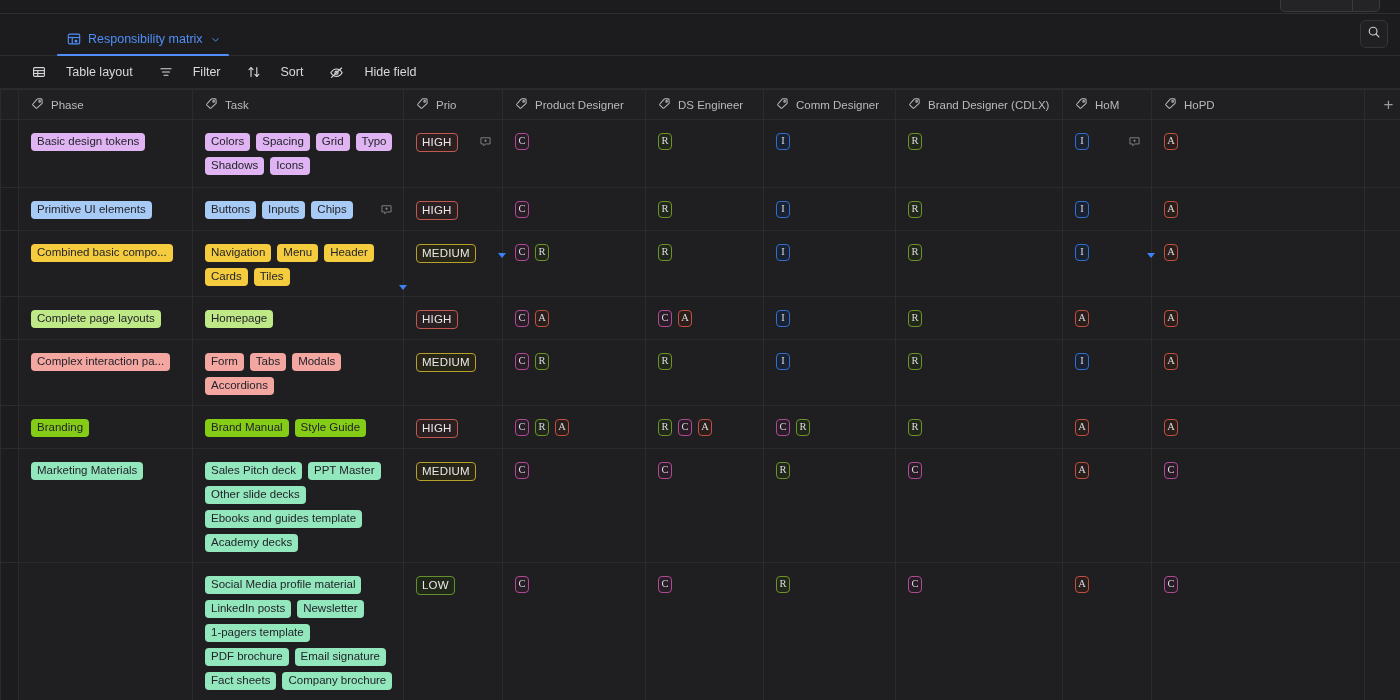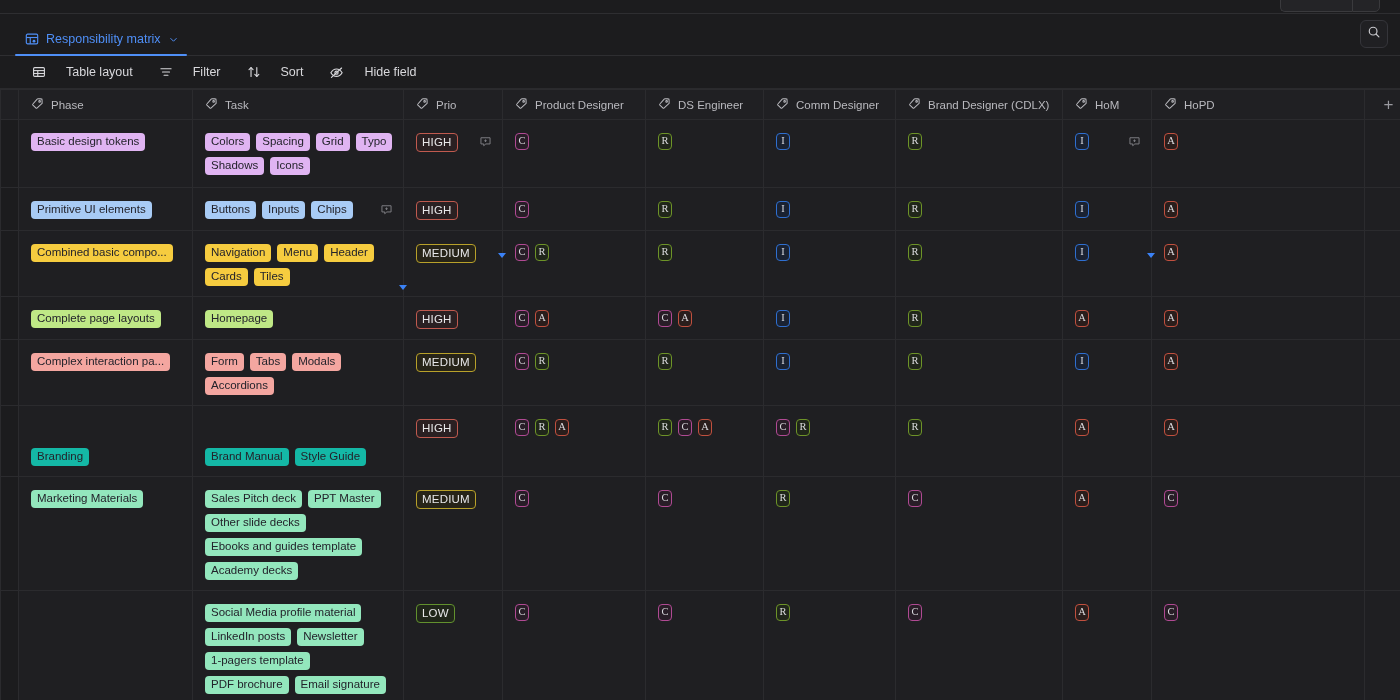--- a/index.html
+++ b/index.html
@@ -30,21 +30,21 @@
     width: 68px; height: 26px;
   }
   .top-strip .ghost-btn.wide { width: 72px; border-radius: 5px 0 0 5px; border-right: none;}
   .top-strip .ghost-btn.narrow { border-radius: 0 5px 5px 0; width: 28px;}
 
   
   .header {
     position: relative;
     height: 42px;
     border-bottom: 1px solid #2e2e31;
-    display: flex; align-items: flex-end;
+    display: flex; align-items: flex-end; padding-left: 42px;
   }
   .tab {
     display: flex; align-items: center; gap: 7px;
     padding: 0 14px 9px 10px;
     margin-left: 15px;
     color: #4f8ff7;
     font-size: 12.5px;
     position: relative;
     cursor: pointer;
   }
@@ -131,21 +131,21 @@
     line-height: 15px;
     white-space: nowrap;
     color: #23232b;
     cursor: pointer;
   }
   .tag.purple { background: #e0b4f2; }
   .tag.blue   { background: #a8cbf5; }
   .tag.yellow { background: #f6cc3f; }
   .tag.pink   { background: #f4a6a0; }
   .tag.green  { background: #bfe886; }
-  .tag.grey   { background: #14b8a6; margin-top: 29px; }
+  .tag.grey   { background: #84cc16; }
   .tag.mint   { background: #93e7bd; }
 
   
   .pri {
     display: inline-block;
     padding: 1px 5px 2px;
     border-radius: 4px;
     font-size: 11.5px;
     line-height: 14px;
     border: 1.5px solid;

